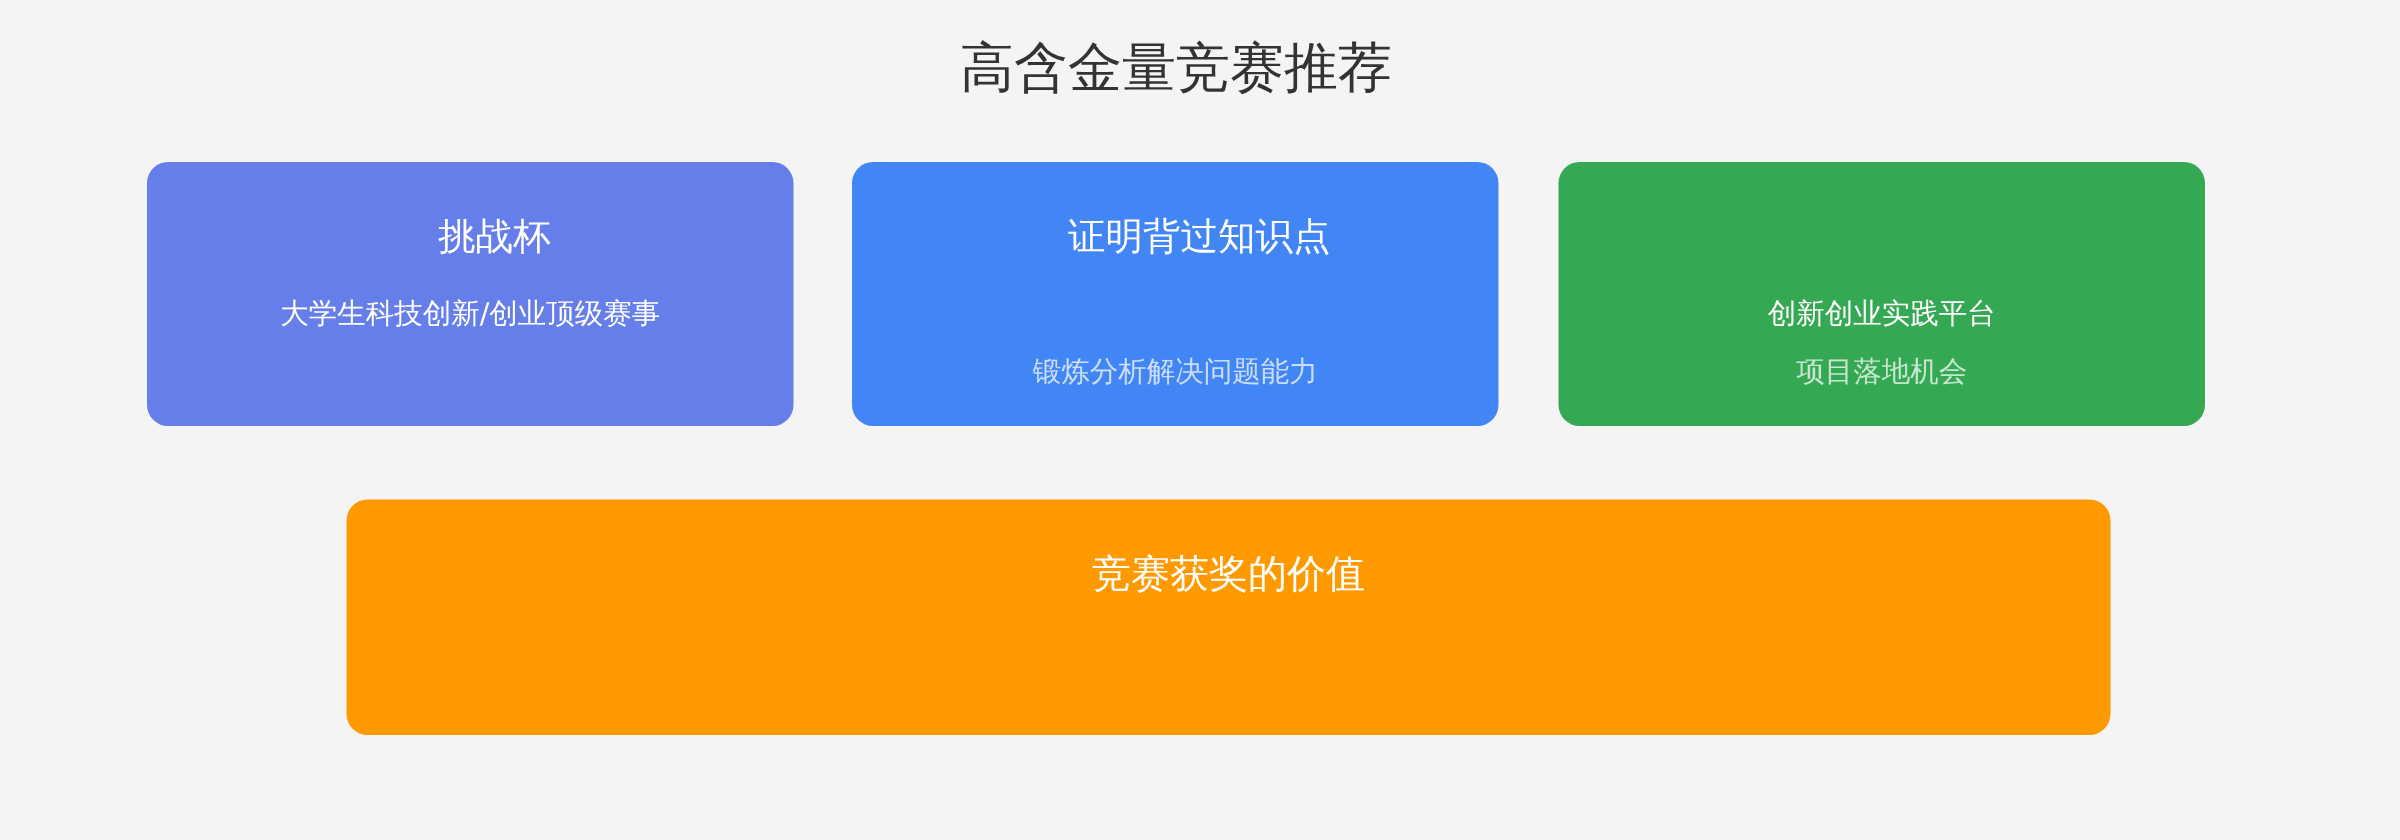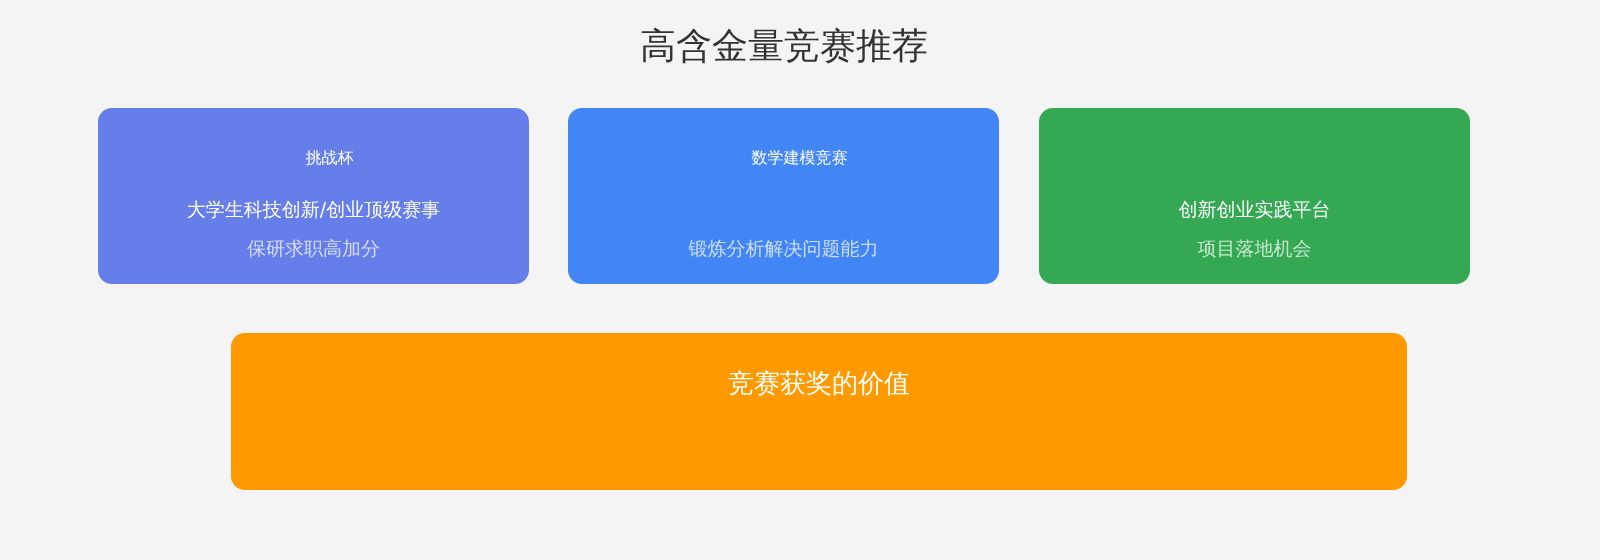--- a/index.html
+++ b/index.html
@@ -9,44 +9,43 @@
     position: relative; overflow: hidden;
   }
   .title {
     position: absolute; left: 0; top: 22px; width: 1568px; text-align: center;
     font-size: 36px; color: #333333; line-height: 48px;
   }
   .card {
     position: absolute; top: 108px; width: 431px; height: 176px;
     border-radius: 14px; color: #ffffff; text-align: center;
   }
-  .card .c-title { position: absolute; top: 34px; left: 4px; right: 0; font-size: 16px; line-height: 32px; padding-left: 28px; }
+  .card .c-title { position: absolute; top: 34px; left: 4px; right: 0; font-size: 25px; line-height: 32px; padding-left: 28px; }
   .card .c-desc { position: absolute; top: 89px; left: 0; right: 0; font-size: 19px; line-height: 24px; color: #ffffff; }
   .card .c-note { position: absolute; top: 128px; left: 0; right: 0; font-size: 19px; line-height: 24px; color: rgba(255,255,255,0.72); }
   .value-box {
     position: absolute; left: 196px; top: 333px; width: 1176px; height: 157px;
     border-radius: 14px; background: #ff9900; color: #ffffff; text-align: center; margin-left: 35px;
   }
   .value-box .v-title { position: absolute; top: 34px; left: 0; right: 0; font-size: 26px; line-height: 32px; }
   .value-box .v-line { position: absolute; top: 97px; left: 0; right: 0; font-size: 20px; line-height: 26px; }
   .sep { display: inline-block; margin: 0 6px; }
 </style>
 </head>
 <body>
 
 <div class="title">高含金量竞赛推荐</div>
 
 <div class="card" style="left:98px;background:#667eea;">
   <div class="c-title">挑战杯</div>
   <div class="c-desc">大学生科技创新/创业顶级赛事</div>
-  <div class="c-note">保研求职高加分</div>
 </div>
 
 <div class="card" style="left:568px;background:#4285f4;">
-  <div class="c-title">数学建模竞赛</div>
+  <div class="c-title">证明背过知识点</div>
   <div class="c-note">锻炼分析解决问题能力</div>
 </div>
 
 <div class="card" style="left:1039px;background:#34a853;">
   <div class="c-desc">创新创业实践平台</div>
   <div class="c-note">项目落地机会</div>
 </div>
 
 <div class="value-box">
   <div class="v-title">竞赛获奖的价值</div>

